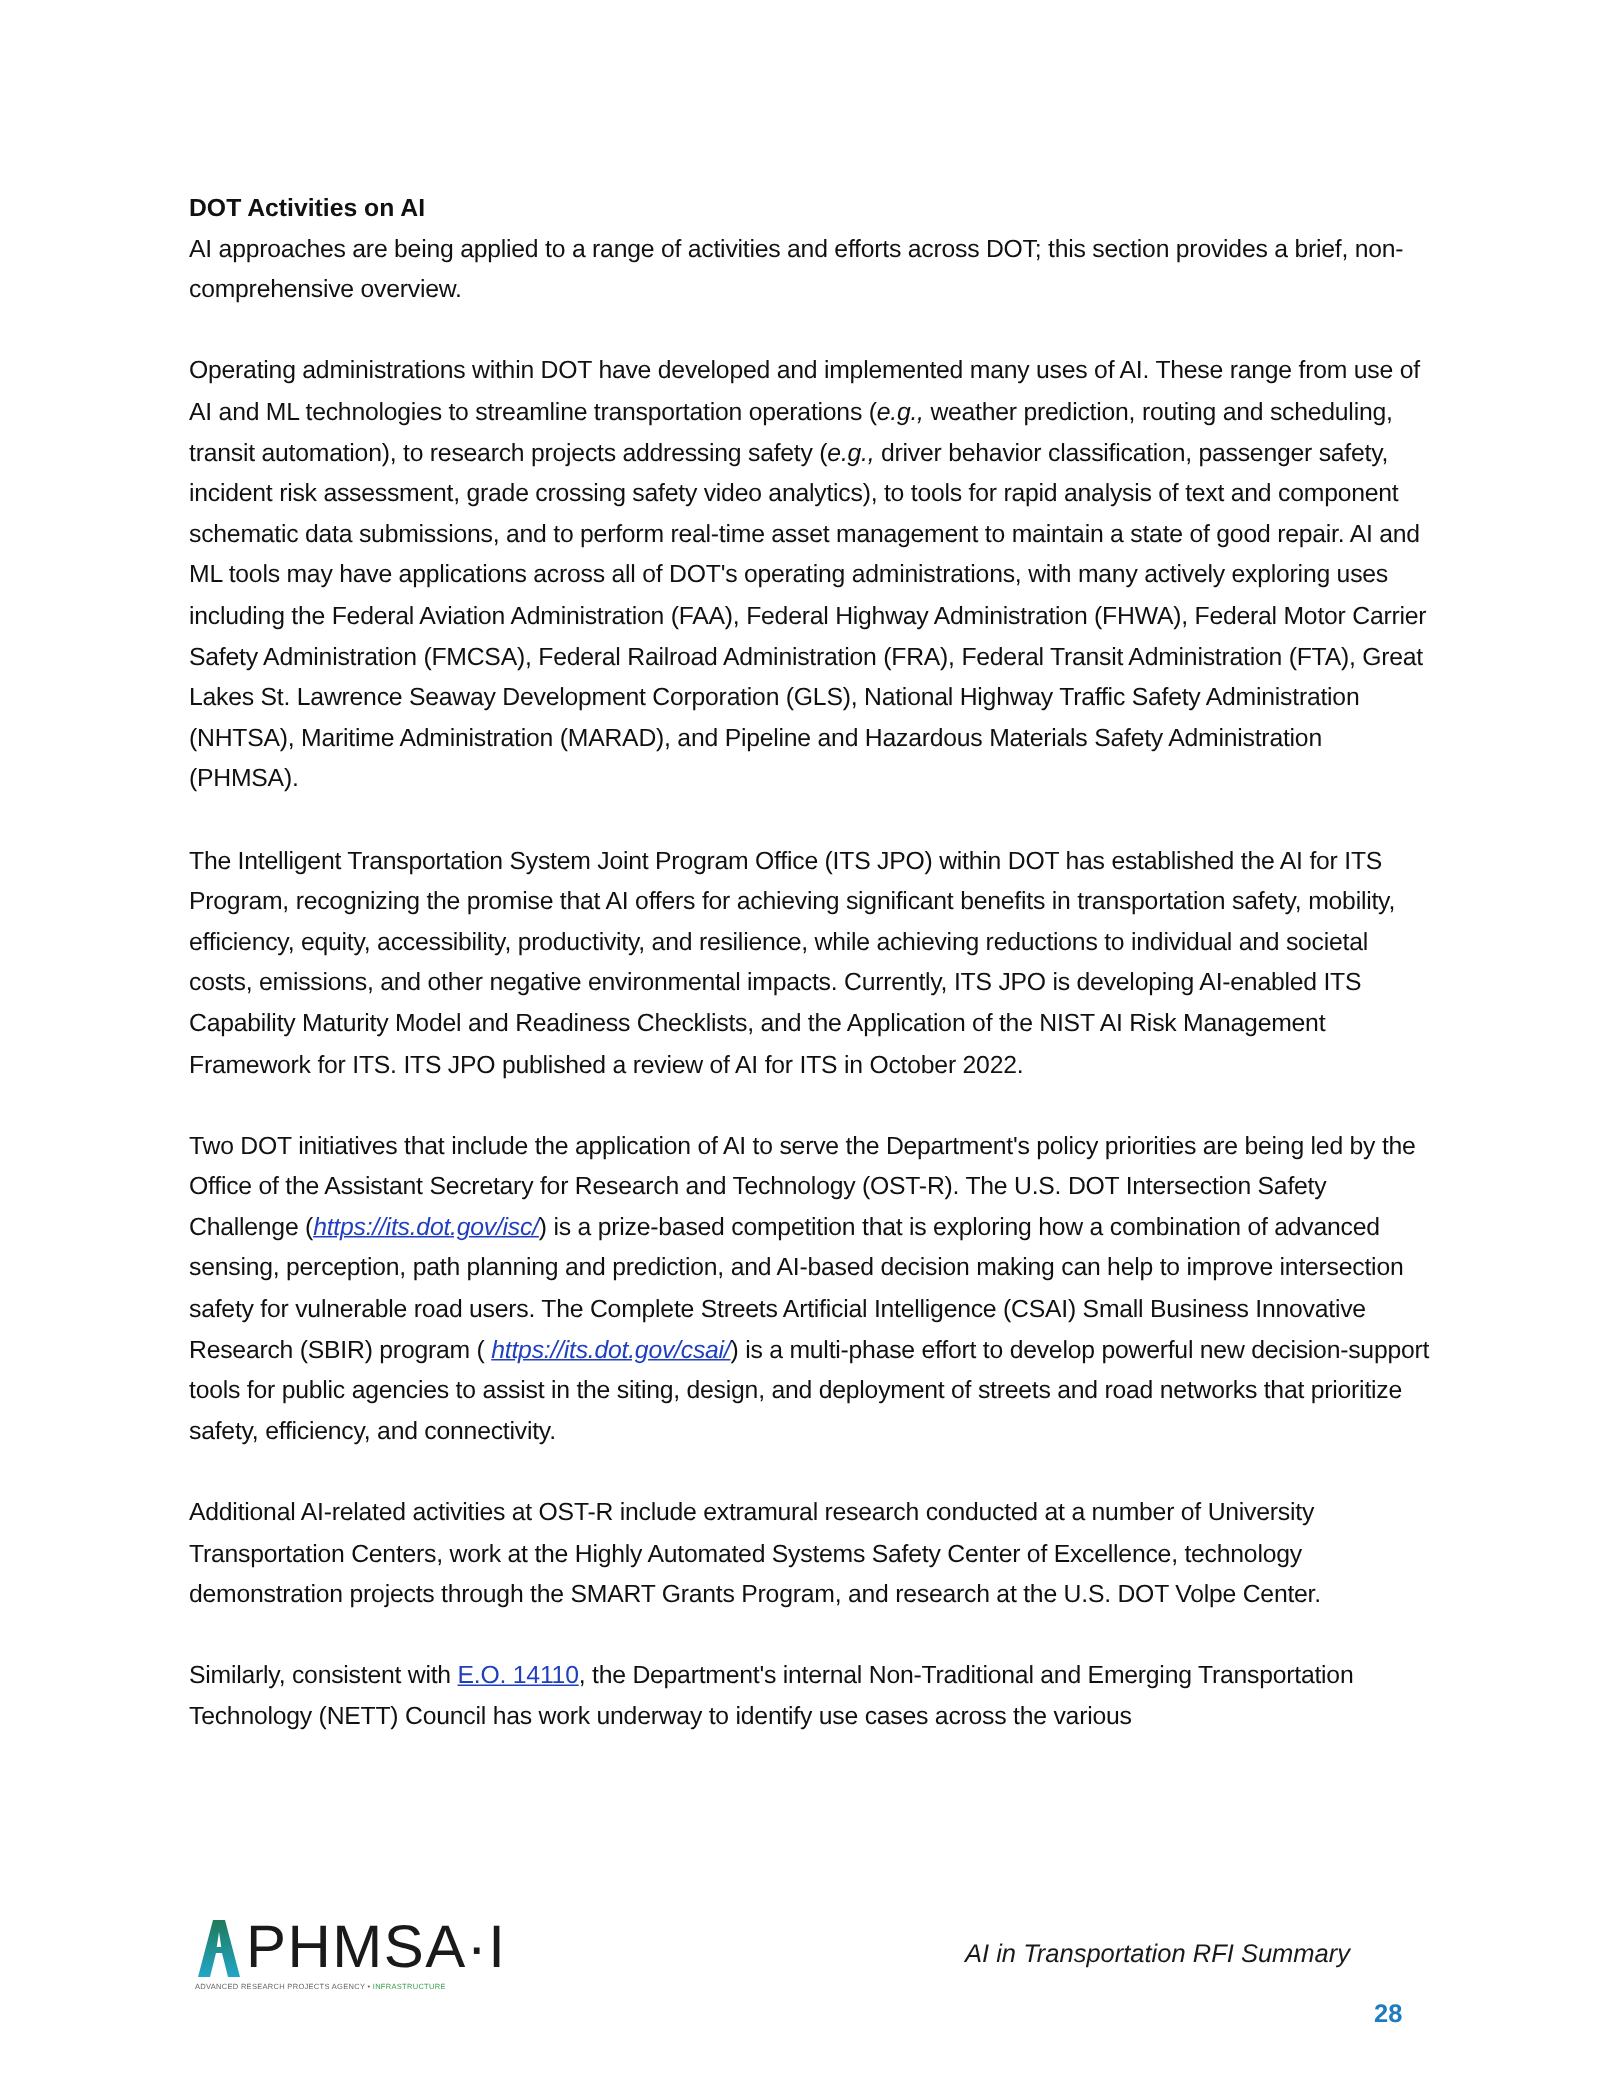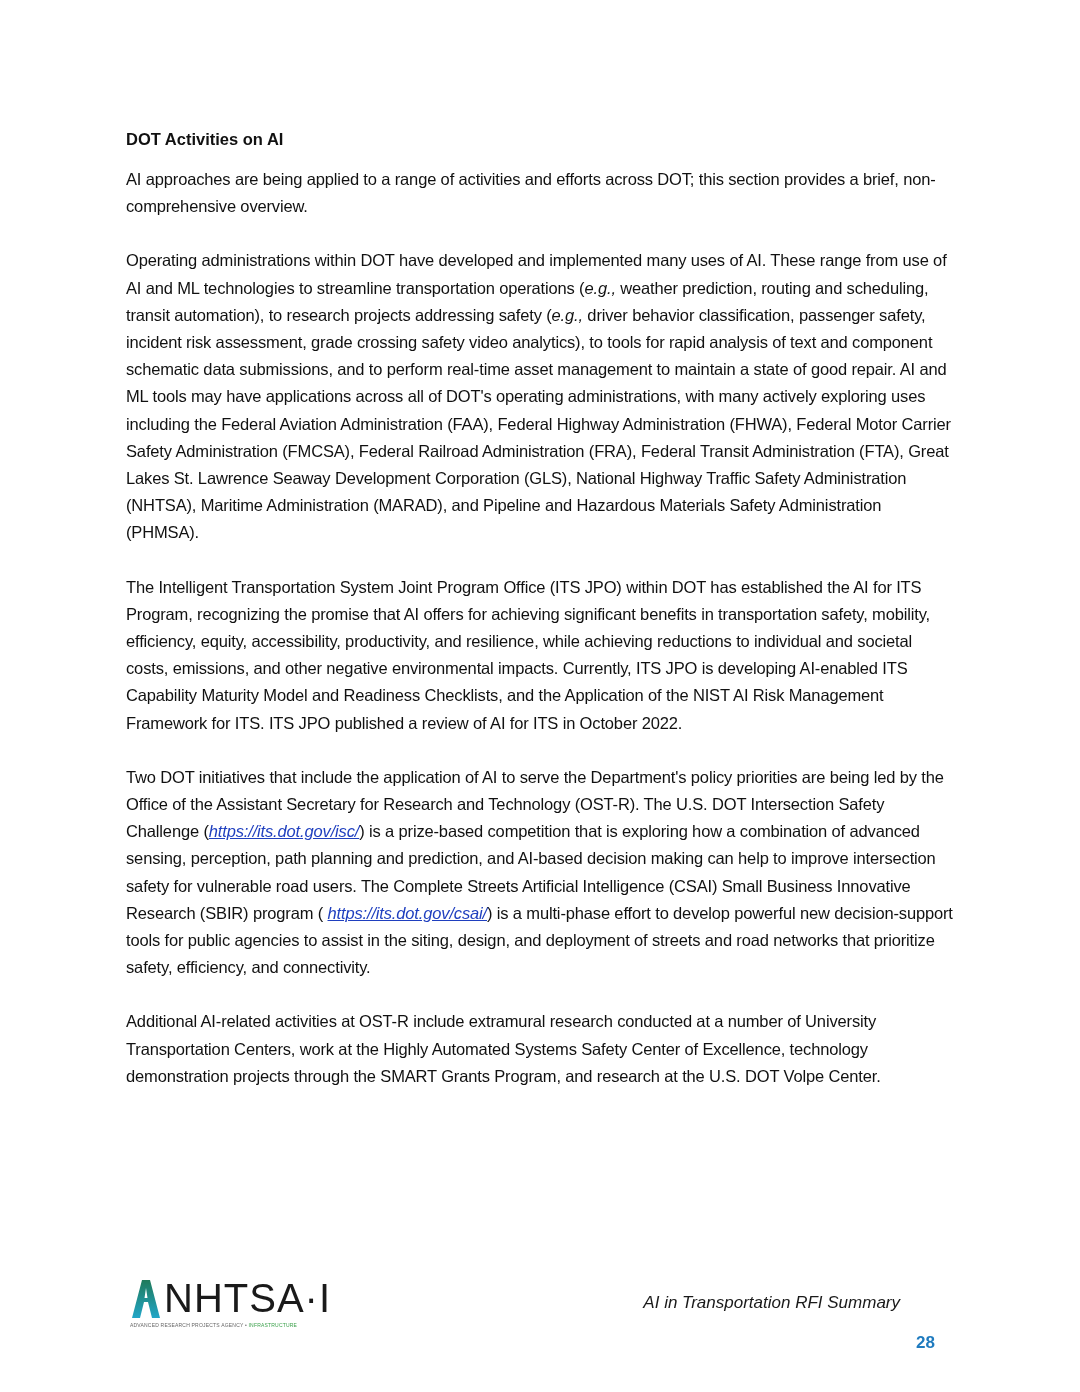--- a/index.html
+++ b/index.html
@@ -2,21 +2,21 @@
 <html><head>
 <meta charset="utf-8">
 <style>
   html, body { margin: 0; padding: 0; background: #ffffff; }
   body { width: 1080px; height: 1392px; position: relative; overflow: hidden;
          font-family: "Liberation Sans", "DejaVu Sans", sans-serif; color: #111; }
   .page { position: absolute; left: 0; top: 0; width: 1080px; height: 1028px; }
   .content { position: absolute; left: 126px; top: 126px; width: 830px; }
   .heading { font-weight: bold; font-size: 16.5px; line-height: 27px; margin: 0; }
   .para { font-size: 16.5px; line-height: 27.2px; margin: 0 0 27px 0; letter-spacing: -0.15px; }
-  .para.first { margin-top: 13px; }
+  .para.first { margin-top: 0; }
   .para em { font-style: italic; }
   a.link { color: #1f3fbf; text-decoration: underline; }
   a.link.italic { font-style: italic; text-align: center; }
   .footer { position: absolute; left: 0; top: 1270px; width: 1080px; height: 70px; }
   .logo { position: absolute; left: 130px; top: 8px; width: 170px; height: 56px; }
   .logo-mark { position: absolute; left: 2px; top: 2px; width: 28px; height: 38px; }
   .logo-text { position: absolute; left: 34px; top: -2px; font-size: 40px; font-weight: normal;
                letter-spacing: 1px; color: #1a1a1a; line-height: 44px; }
   .logo-sub { position: absolute; left: 0; top: 44px; font-size: 5px; color: #666; white-space: nowrap; letter-spacing: 0.2px; }
   .logo-sub .green { color: #3aa04a; }
@@ -32,32 +32,33 @@
     <p class="para first">AI approaches are being applied to a range of activities and efforts across DOT; this section provides a brief, non-comprehensive overview.</p>
 
     <p class="para"><span>Operating administrations within DOT have developed and implemented many uses of AI. These range from use of AI and ML technologies to streamline transportation operations (</span><em>e.g.,</em><span> weather prediction, routing and scheduling, transit automation), to research projects addressing safety (</span><em>e.g.,</em><span> driver behavior classification, passenger safety, incident risk assessment, grade crossing safety video analytics), to tools for rapid analysis of text and component schematic data submissions, and to perform real-time asset management to maintain a state of good repair. AI and ML tools may have applications across all of DOT's operating administrations, with many actively exploring uses including the Federal Aviation Administration (FAA), Federal Highway Administration (FHWA), Federal Motor Carrier Safety Administration (FMCSA), Federal Railroad Administration (FRA), Federal Transit Administration (FTA), Great Lakes St. Lawrence Seaway Development Corporation (GLS), National Highway Traffic Safety Administration (NHTSA), Maritime Administration (MARAD), and Pipeline and Hazardous Materials Safety Administration (PHMSA).</span></p>
 
     <p class="para">The Intelligent Transportation System Joint Program Office (ITS JPO) within DOT has established the AI for ITS Program, recognizing the promise that AI offers for achieving significant benefits in transportation safety, mobility, efficiency, equity, accessibility, productivity, and resilience, while achieving reductions to individual and societal costs, emissions, and other negative environmental impacts. Currently, ITS JPO is developing AI-enabled ITS Capability Maturity Model and Readiness Checklists, and the Application of the NIST AI Risk Management Framework for ITS. ITS JPO published a review of AI for ITS in October 2022.</p>
 
     <p class="para"><span>Two DOT initiatives that include the application of AI to serve the Department's policy priorities are being led by the Office of the Assistant Secretary for Research and Technology (OST-R). The U.S. DOT Intersection Safety Challenge (</span><a class="link italic" href="#">https://its.dot.gov/isc/</a><span>) is a prize-based competition that is exploring how a combination of advanced sensing, perception, path planning and prediction, and AI-based decision making can help to improve intersection safety for vulnerable road users. The Complete Streets Artificial Intelligence (CSAI) Small Business Innovative Research (SBIR) program ( </span><a class="link italic" href="#">https://its.dot.gov/csai/</a><span>) is a multi-phase effort to develop powerful new decision-support tools for public agencies to assist in the siting, design, and deployment of streets and road networks that prioritize safety, efficiency, and connectivity.</span></p>
 
     <p class="para">Additional AI-related activities at OST-R include extramural research conducted at a number of University Transportation Centers, work at the Highly Automated Systems Safety Center of Excellence, technology demonstration projects through the SMART Grants Program, and research at the U.S. DOT Volpe Center.</p>
 
+    <p class="para"><span>Similarly, consistent with </span><a class="link" href="#">E.O. 14110</a><span>, the Department's internal Non-Traditional and Emerging Transportation Technology (NETT) Council has work underway to identify use cases across the various</span></p>
   </div>
 
   <div class="footer">
     <div class="logo">
       <svg class="logo-mark" viewBox="0 0 28 38">
         <defs>
           <linearGradient id="tg" x1="0" y1="0" x2="0" y2="1">
             <stop offset="0" stop-color="#1f7a5a"></stop>
             <stop offset="1" stop-color="#22a6c8"></stop>
           </linearGradient>
         </defs>
         <path d="M10 0 L18 0 L28 38 L20 38 L16 22 L12 22 L8 38 L0 38 Z M12.5 18 L15.5 18 L14 8 Z" fill="url(#tg)" fill-rule="evenodd"></path>
       </svg>
-      <span class="logo-text">NHTSA·I</span>
+      <span class="logo-text">PHMSA·I</span>
       <span class="logo-sub"><span>ADVANCED RESEARCH PROJECTS AGENCY • </span><span class="green">INFRASTRUCTURE</span></span>
     </div>
     <span class="footer-title">AI in Transportation RFI Summary</span>
     <span class="footer-page">28</span>
   </div>
 </div>
 
 </body></html>

